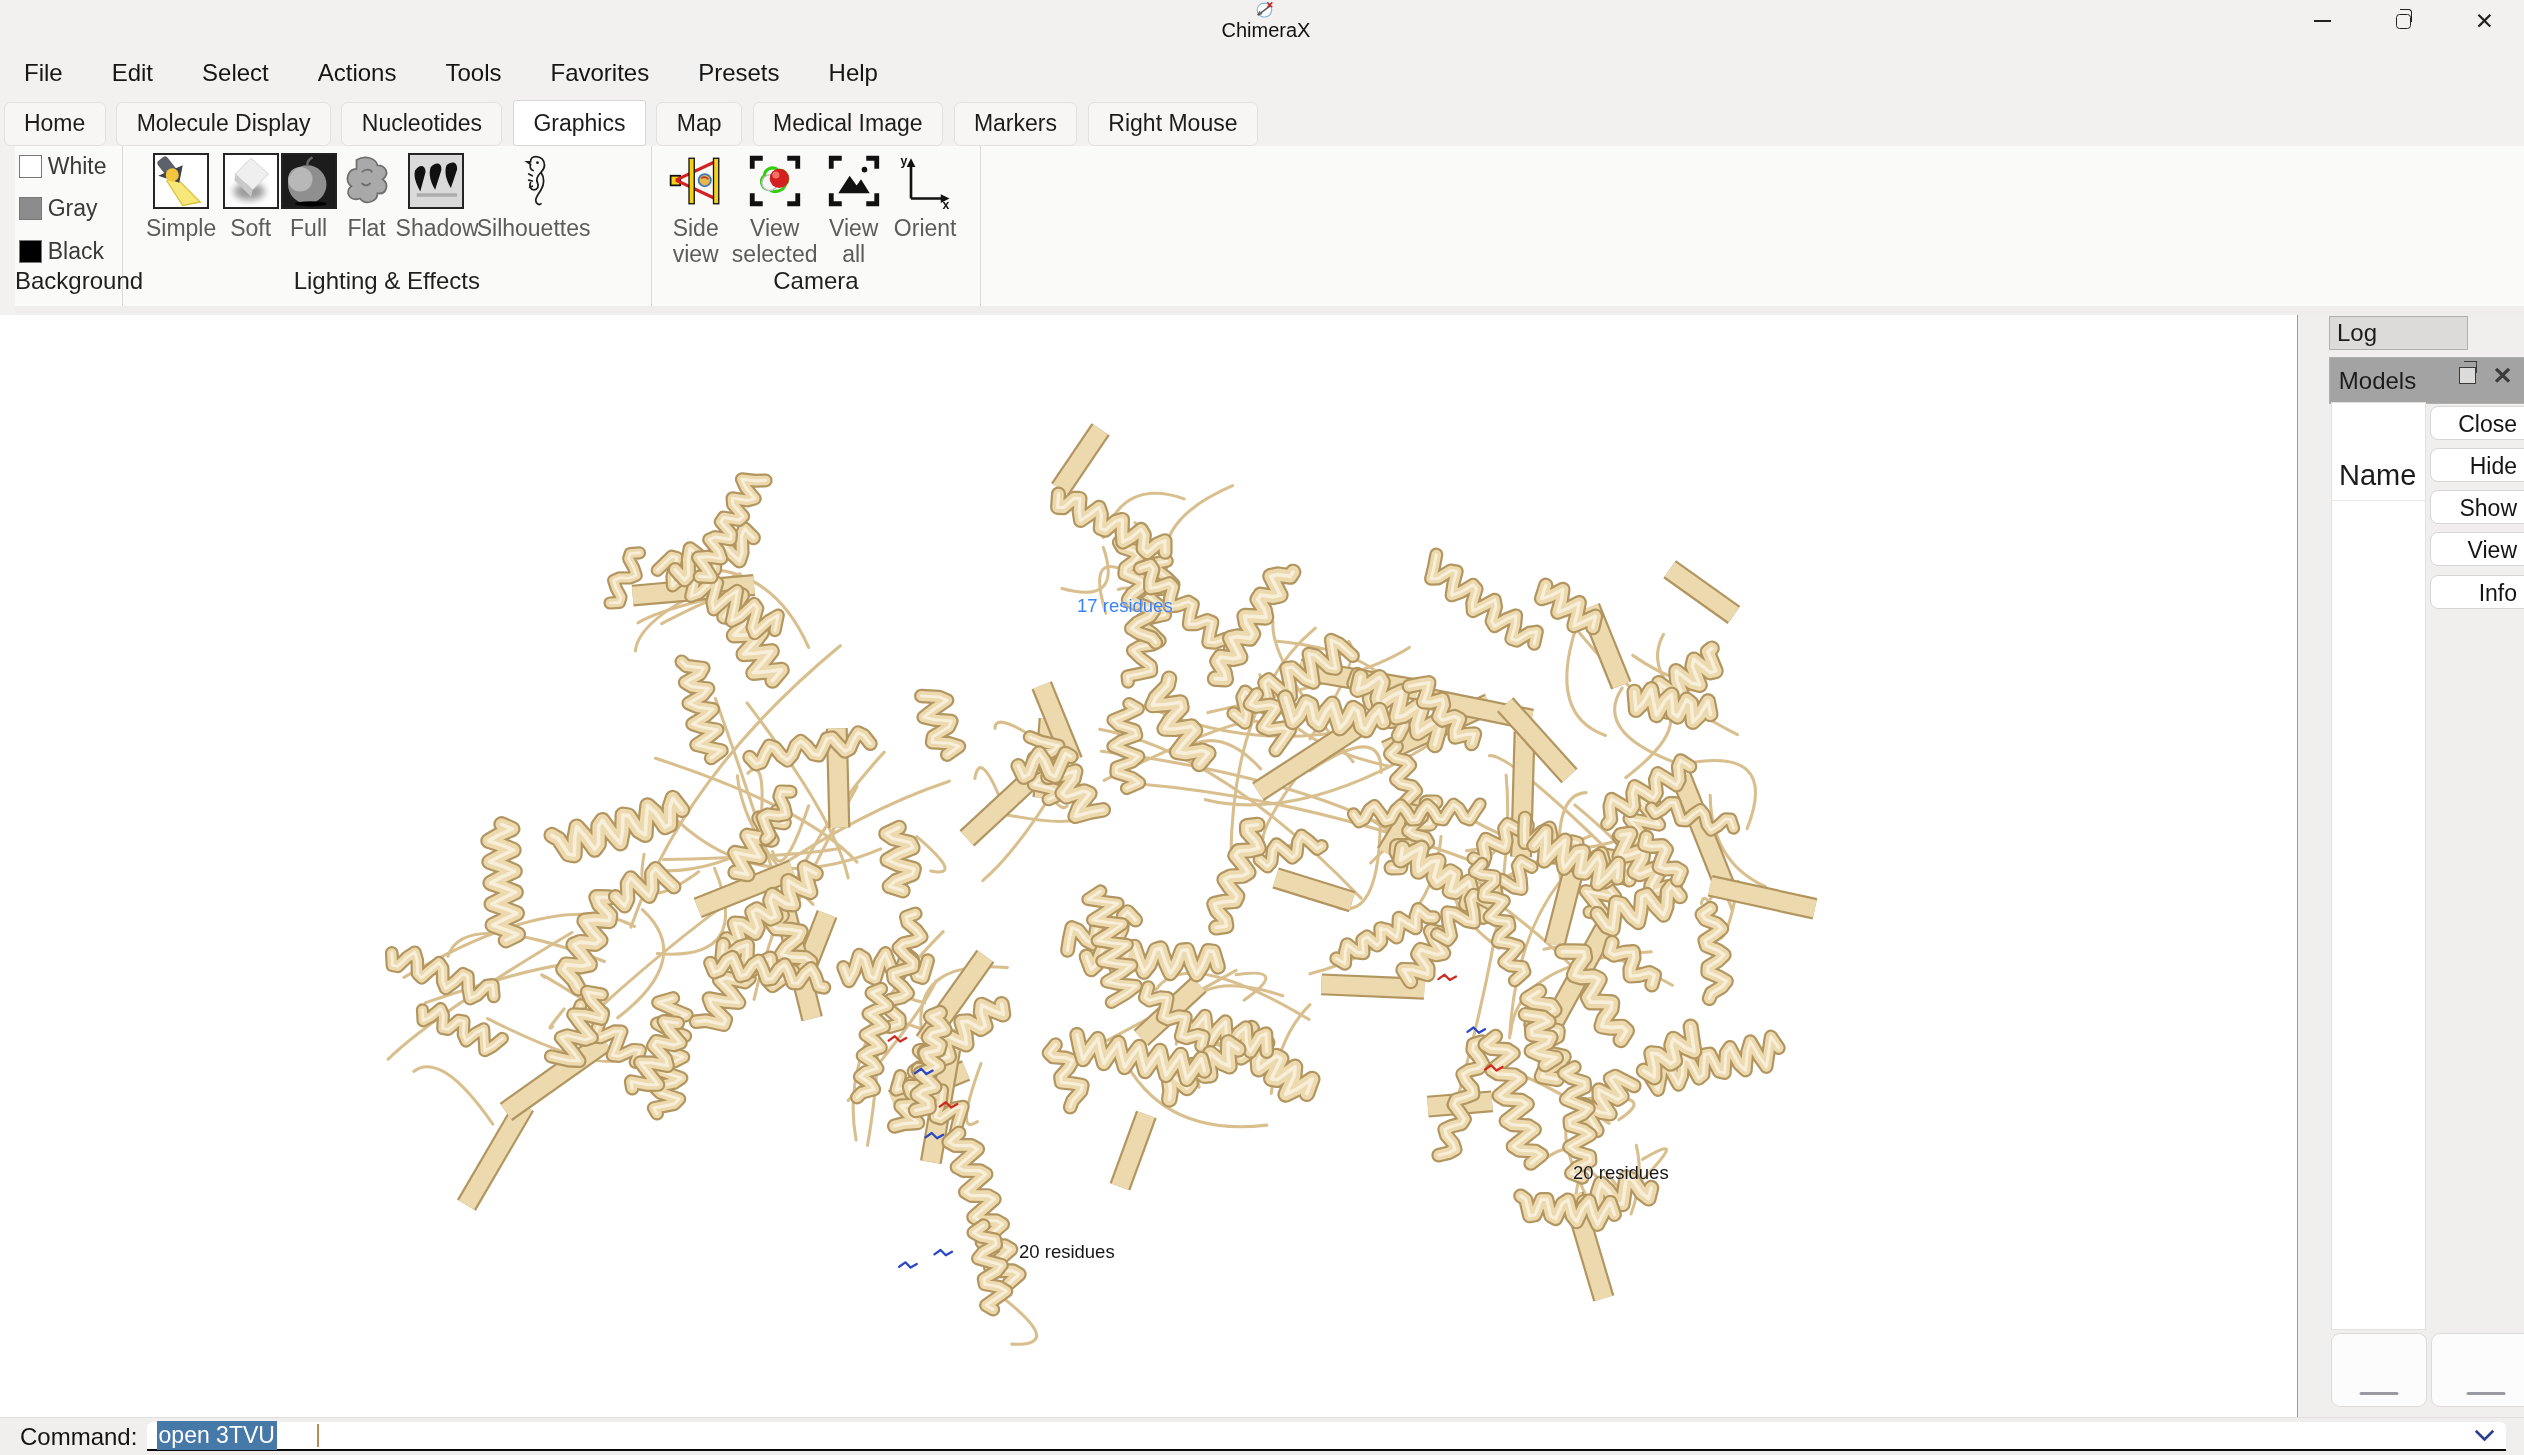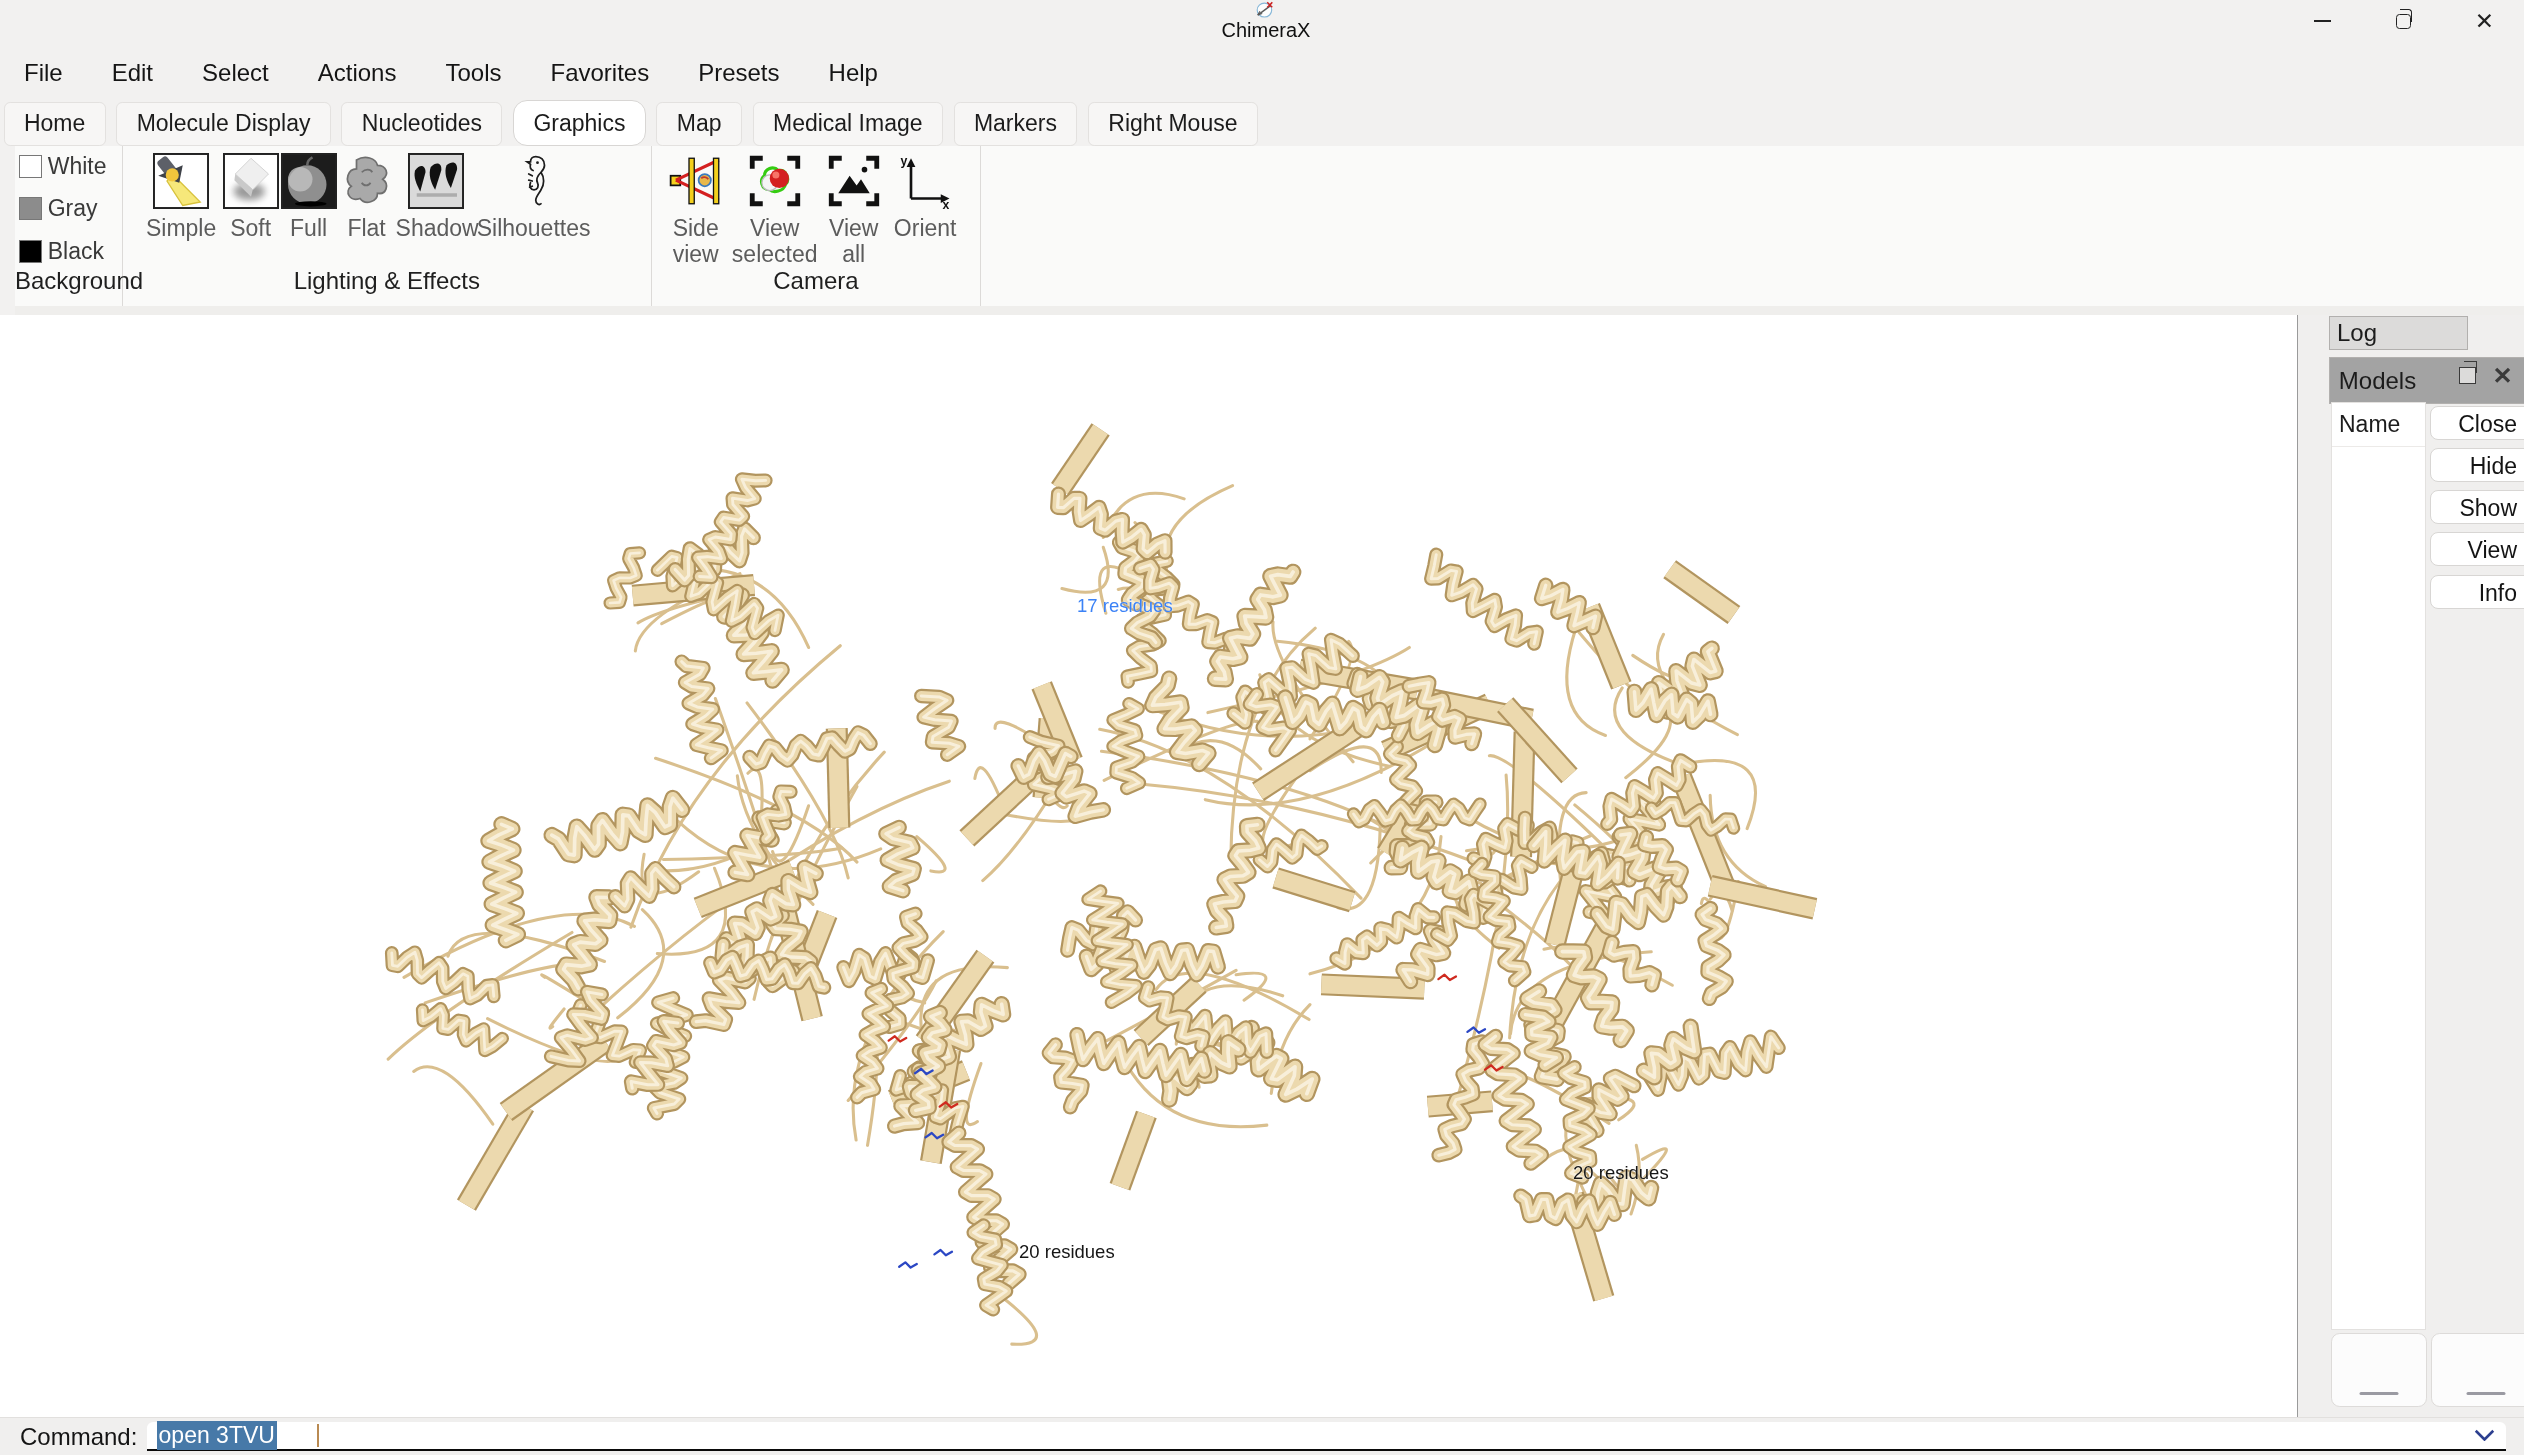--- a/index.html
+++ b/index.html
@@ -17,21 +17,21 @@
   .minglyph{width:17.6px;height:1.8px;background:#222;}
   .restglyph{width:13px;height:13px;border:1.8px solid #222;border-radius:3.5px;position:relative;}
   .restglyph:before{content:"";position:absolute;left:2.6px;top:-5.3px;width:11.4px;height:11.4px;border:1.8px solid #222;border-left:none;border-bottom:none;border-radius:0 3.5px 0 0;}
   .closeglyph{font-size:23px;color:#222;line-height:1;}
   
   .menubar{position:absolute;left:0;top:42px;width:100%;height:62px;display:flex;align-items:center;padding-left:24px;}
   .menuitem{font-size:24px;margin-right:49px;color:#151515;}
   
   .tabrow{position:absolute;left:0;top:104px;width:100%;height:42px;display:flex;align-items:flex-end;padding-left:3.5px;gap:10.6px;}
   .tab{font-size:23px;padding:7px 19.4px 8px 19.4px;background:#f7f6f5;border:0.9px solid #e3e1df;border-radius:6.2px;color:#1c1c1c;white-space:nowrap;}
-  .tab.active{background:#ffffff;border-color:#d8d6d4;border-radius:14px;padding-top:8.8px;}
+  .tab.active{background:#ffffff;border-color:#d8d6d4;border-radius:3px;padding-top:8.8px;}
   
   .ribbon{position:absolute;left:15px;top:146px;width:100%;height:160px;background:#fafaf9;display:flex;}
   .ribbon:after{content:"";position:absolute;left:0;top:160px;width:100%;height:8.8px;background:#efeeec;}
   .group{position:relative;height:100%;border-right:0.9px solid #dcdad8;}
   .grouplabel{position:absolute;bottom:10.6px;left:0;width:100%;text-align:center;font-size:24px;color:#1f1f1f;white-space:nowrap;}
   .g-bg{width:107px;}
   .bgopt{display:flex;align-items:center;height:24px;margin:0 0 18.5px 3.5px;}
   .bgopt:first-child{margin-top:8px;}
   .swatch{width:23px;height:23px;border:0.9px solid #777;box-sizing:border-box;}
   .sw-white{background:#fff;}
@@ -49,21 +49,21 @@
   .reslabel{position:absolute;font-size:18.5px;color:#161616;white-space:nowrap;text-shadow:0 0 1.8px #fff;}
   .reslabel.faint{color:#3b82f6;}
   
   .rightpanel{position:absolute;right:0;top:315px;width:227px;height:1103px;background:#f0efee;border-left:0.9px solid #9a9a9a;overflow:hidden;}
   .logtab{position:absolute;left:31px;top:0.9px;width:139px;height:34px;background:#dcdbda;border:0.9px solid #b2b0ae;box-sizing:border-box;font-size:24px;display:flex;align-items:center;padding-left:7px;color:#1c1c1c;}
   .modelsbar{position:absolute;left:31px;top:42px;right:0;height:47px;background:#a3a3a3;border:0.9px solid #b2b0ae;box-sizing:border-box;display:flex;align-items:center;padding-left:8.8px;font-size:24px;color:#1c1c1c;}
   .floaticon{position:absolute;right:48px;top:8.8px;width:15px;height:15px;border:1.8px solid #3a3a3a;background:#dcdbda;}
   .floaticon:before{content:"";position:absolute;left:4.4px;top:-7px;width:11.4px;height:11.4px;border:1.8px solid #3a3a3a;border-left:none;border-bottom:none;}
   .modelclose{position:absolute;right:11.4px;top:4.4px;font-size:24px;font-weight:bold;color:#3a3a3a;}
   .namecol{position:absolute;left:33px;top:87px;width:95px;bottom:88px;background:#ffffff;border:0.9px solid #e3e1df;box-sizing:border-box;}
-  .namehdr{font-size:23px;padding:8px 0 8px 7px;border-bottom:0.9px solid #eceae8;color:#1c1c1c;}
+  .namehdr{font-size:29px;padding:8px 0 8px 7px;border-bottom:0.9px solid #eceae8;color:#1c1c1c;margin-top:48px;}
   .pbtn{position:absolute;left:132px;width:114px;height:34px;background:#fff;border:0.9px solid #d8d6d4;border-radius:8px;box-sizing:border-box;font-size:23px;text-align:right;padding:4.4px 26px 0 0;color:#141414;}
   .stub{position:absolute;bottom:10.6px;height:72px;background:#fcfcfc;border:0.9px solid #dddbd9;border-radius:8.8px;}
   .stub .dash{position:absolute;left:50%;transform:translateX(-50%);bottom:11.4px;width:39px;height:3.5px;background:#9a9aa2;border-radius:1.8px;}
   
   .commandbar{position:absolute;left:0;bottom:0;width:100%;height:37px;background:#f0efee;border-top:0.9px solid #e2e0de;display:flex;align-items:center;}
   .cmdlabel{font-size:24px;margin-left:20px;color:#141414;white-space:nowrap;}
   .cmdinput{position:relative;margin-left:9.7px;margin-right:19.4px;flex:1;height:29px;background:#fff;border-radius:6.2px 6.2px 0 0;border-bottom:2.6px solid #0a0a0a;display:flex;align-items:center;padding-left:9.7px;box-sizing:border-box;gap:40px;}
   .selection{background:#4779a8;color:#fff;font-size:23px;padding:0.9px 1.8px 1.8px 1.8px;}
   .caret{width:2.6px;height:23px;background:#b98a52;}
   .cmdchev{position:absolute;right:10.6px;top:7px;}

